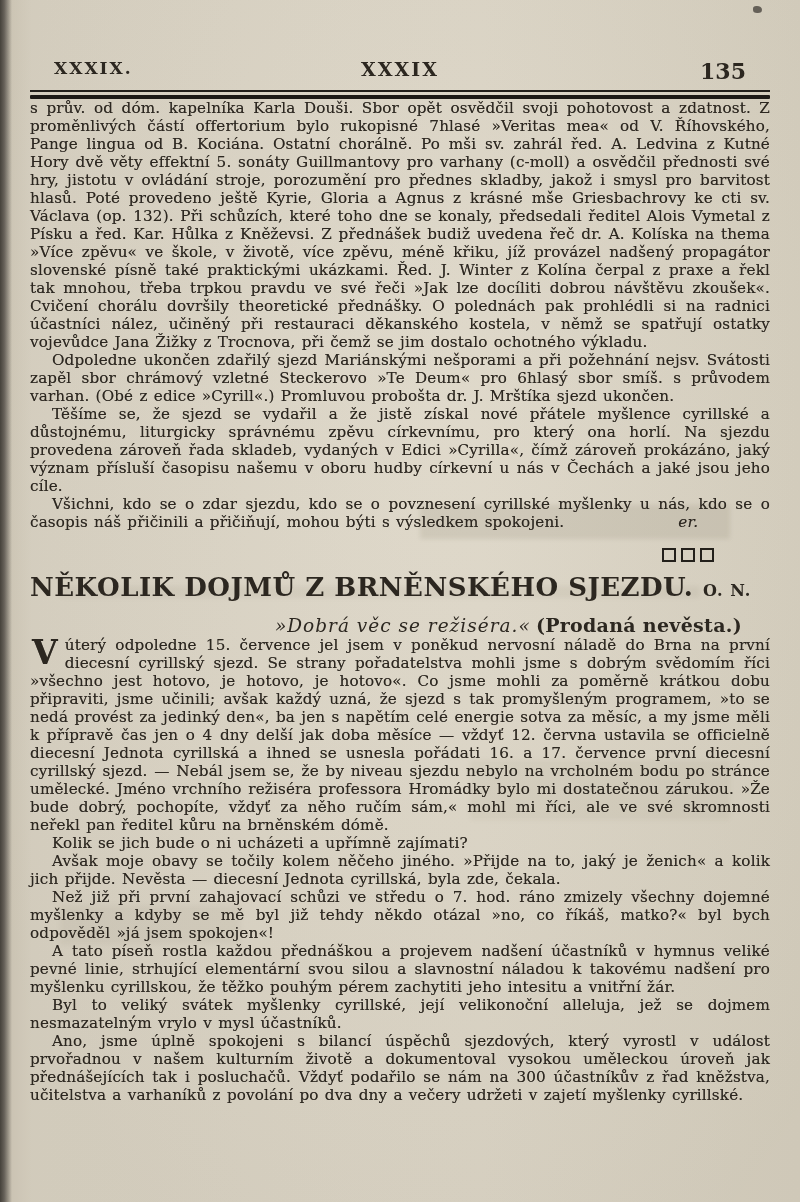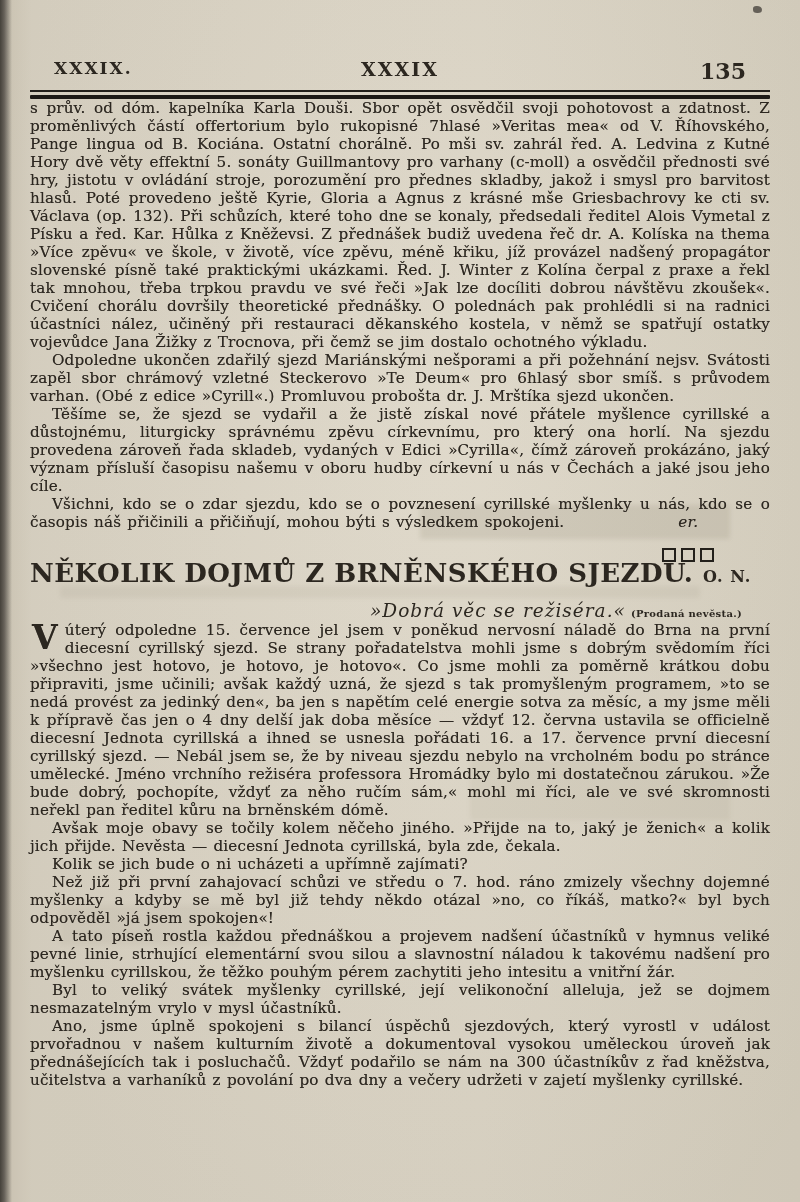--- a/index.html
+++ b/index.html
@@ -67,28 +67,29 @@
   
   .divider-squares { text-align: right; padding-right: 56px; margin-top: 13px; height: 14px; }
   .divider-squares .sq {
     display: inline-block; width: 10px; height: 10px;
     border: 2.5px solid #23201b; background: transparent; margin-left: 5px;
     vertical-align: middle;
   }
 
   
   .article-heading {
+    margin-top: 14px;
     font-size: 26px; font-weight: bold; letter-spacing: 0.5px;
     white-space: nowrap;
   }
   .heading-author { font-size: 16px; font-weight: bold; letter-spacing: 1px; }
 
   .motto { margin-top: 12px; text-align: right; padding-right: 28px; }
   .motto-quote  { font-style: italic; font-size: 18.5px; letter-spacing: 1px; }
-  .motto-source { font-size: 10px; font-weight: bold; letter-spacing: 0.3px; }
+  .motto-source { font-size: 19px; font-weight: bold; letter-spacing: 0.3px; }
 
   .dropcap-par { margin-top: 8px; }
   .dropcap {
     float: left; font-size: 33px; line-height: 30px; font-weight: bold;
     padding: 2px 7px 0 2px;
   }
 </style>
 </head>
 <body>
 
@@ -125,21 +126,21 @@
       <span class="heading-author">O. N.</span>
     </div>
 
     <div class="motto">
       <span class="motto-quote">»Dobrá věc se režiséra.«</span>
       <span class="motto-source">(Prodaná nevěsta.)</span>
     </div>
 
     <div class="bodytext">
       <p class="dropcap-par"><span class="dropcap">V</span><span>úterý odpoledne 15. července jel jsem v poněkud nervosní náladě do Brna na první diecesní cyrillský sjezd. Se strany pořadatelstva mohli jsme s dobrým svědomím říci »všechno jest hotovo, je hotovo, je hotovo«. Co jsme mohli za poměrně krátkou dobu připraviti, jsme učinili; avšak každý uzná, že sjezd s tak promyšleným programem, »to se nedá provést za jedinký den«, ba jen s napětím celé energie sotva za měsíc, a my jsme měli k přípravě čas jen o 4 dny delší jak doba měsíce — vždyť 12. června ustavila se officielně diecesní Jednota cyrillská a ihned se usnesla pořádati 16. a 17. července první diecesní cyrillský sjezd. — Nebál jsem se, že by niveau sjezdu nebylo na vrcholném bodu po stránce umělecké. Jméno vrchního režiséra professora Hromádky bylo mi dostatečnou zárukou. »Že bude dobrý, pochopíte, vždyť za něho ručím sám,« mohl mi říci, ale ve své skromnosti neřekl pan ředitel kůru na brněnském dómě.</span></p>
+      <p class="indent">Kolik se jich bude o ni ucházeti a upřímně zajímati?</p>
       <p class="indent">Avšak moje obavy se točily kolem něčeho jiného. »Přijde na to, jaký je ženich« a kolik jich přijde. Nevěsta — diecesní Jednota cyrillská, byla zde, čekala.</p>
-      <p class="indent">Kolik se jich bude o ni ucházeti a upřímně zajímati?</p>
       <p class="indent">Než již při první zahajovací schůzi ve středu o 7. hod. ráno zmizely všechny dojemné myšlenky a kdyby se mě byl již tehdy někdo otázal »no, co říkáš, matko?« byl bych odpověděl »já jsem spokojen«!</p>
       <p class="indent">A tato píseň rostla každou přednáškou a projevem nadšení účastníků v hymnus veliké pevné linie, strhující elementární svou silou a slavnostní náladou k takovému nadšení pro myšlenku cyrillskou, že těžko pouhým pérem zachytiti jeho intesitu a vnitřní žár.</p>
       <p class="indent">Byl to veliký svátek myšlenky cyrillské, její velikonoční alleluja, jež se dojmem nesmazatelným vrylo v mysl účastníků.</p>
       <p class="indent">Ano, jsme úplně spokojeni s bilancí úspěchů sjezdových, který vyrostl v událost prvořadnou v našem kulturním životě a dokumentoval vysokou uměleckou úroveň jak přednášejících tak i posluchačů. Vždyť podařilo se nám na 300 účastníkův z řad kněžstva, učitelstva a varhaníků z povolání po dva dny a večery udržeti v zajetí myšlenky cyrillské.</p>
     </div>
   </div>
 </div>
 
 </body></html>

